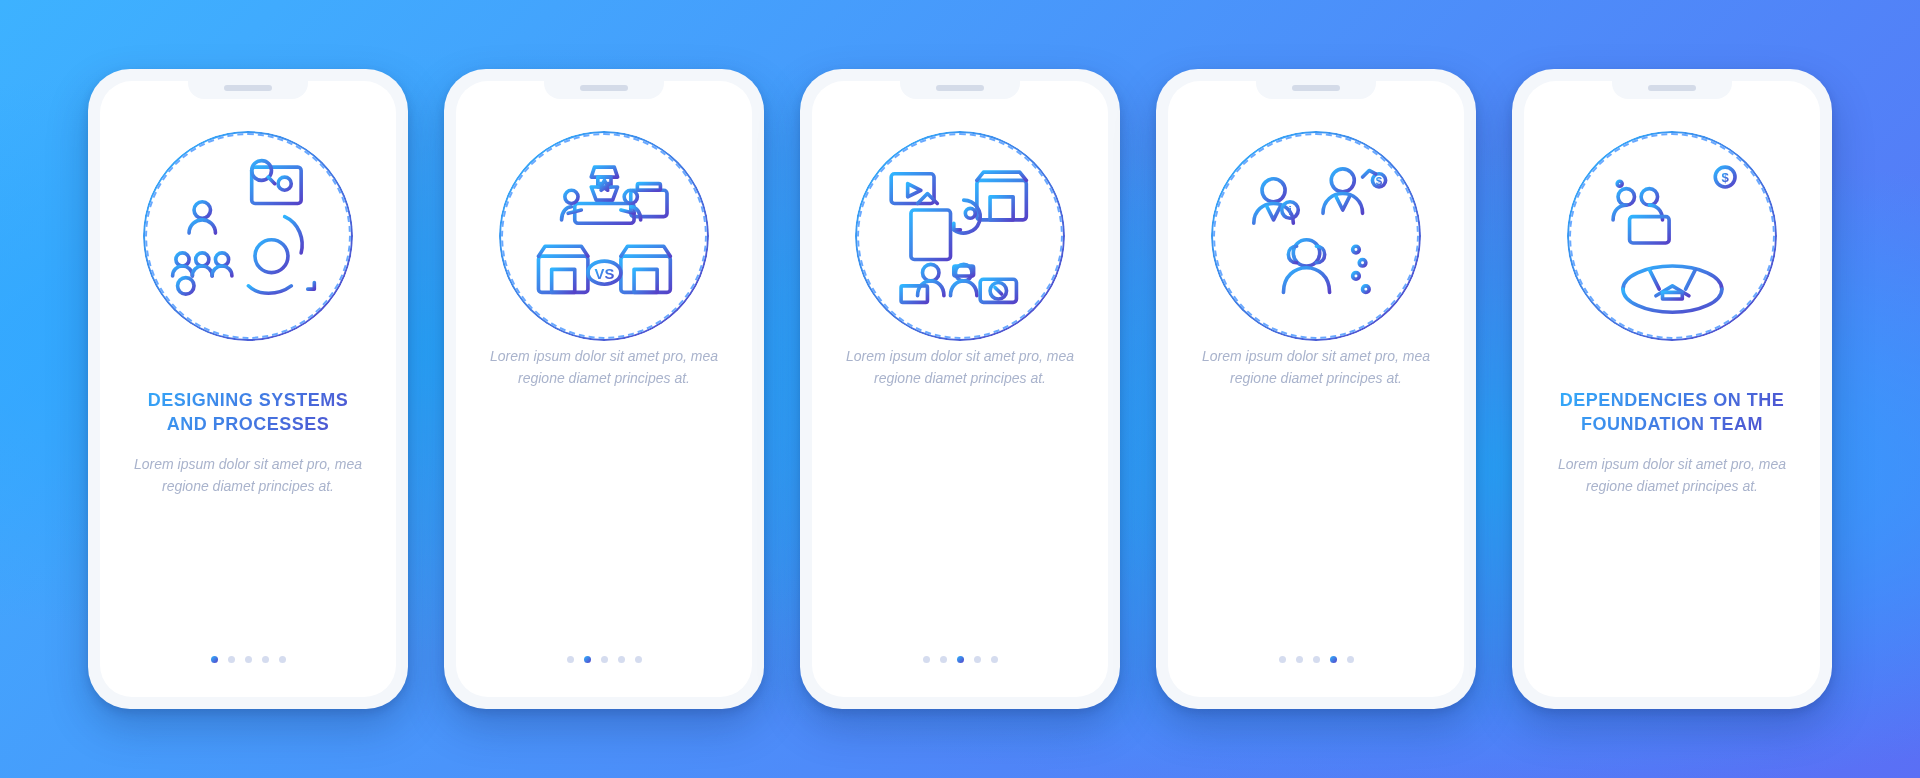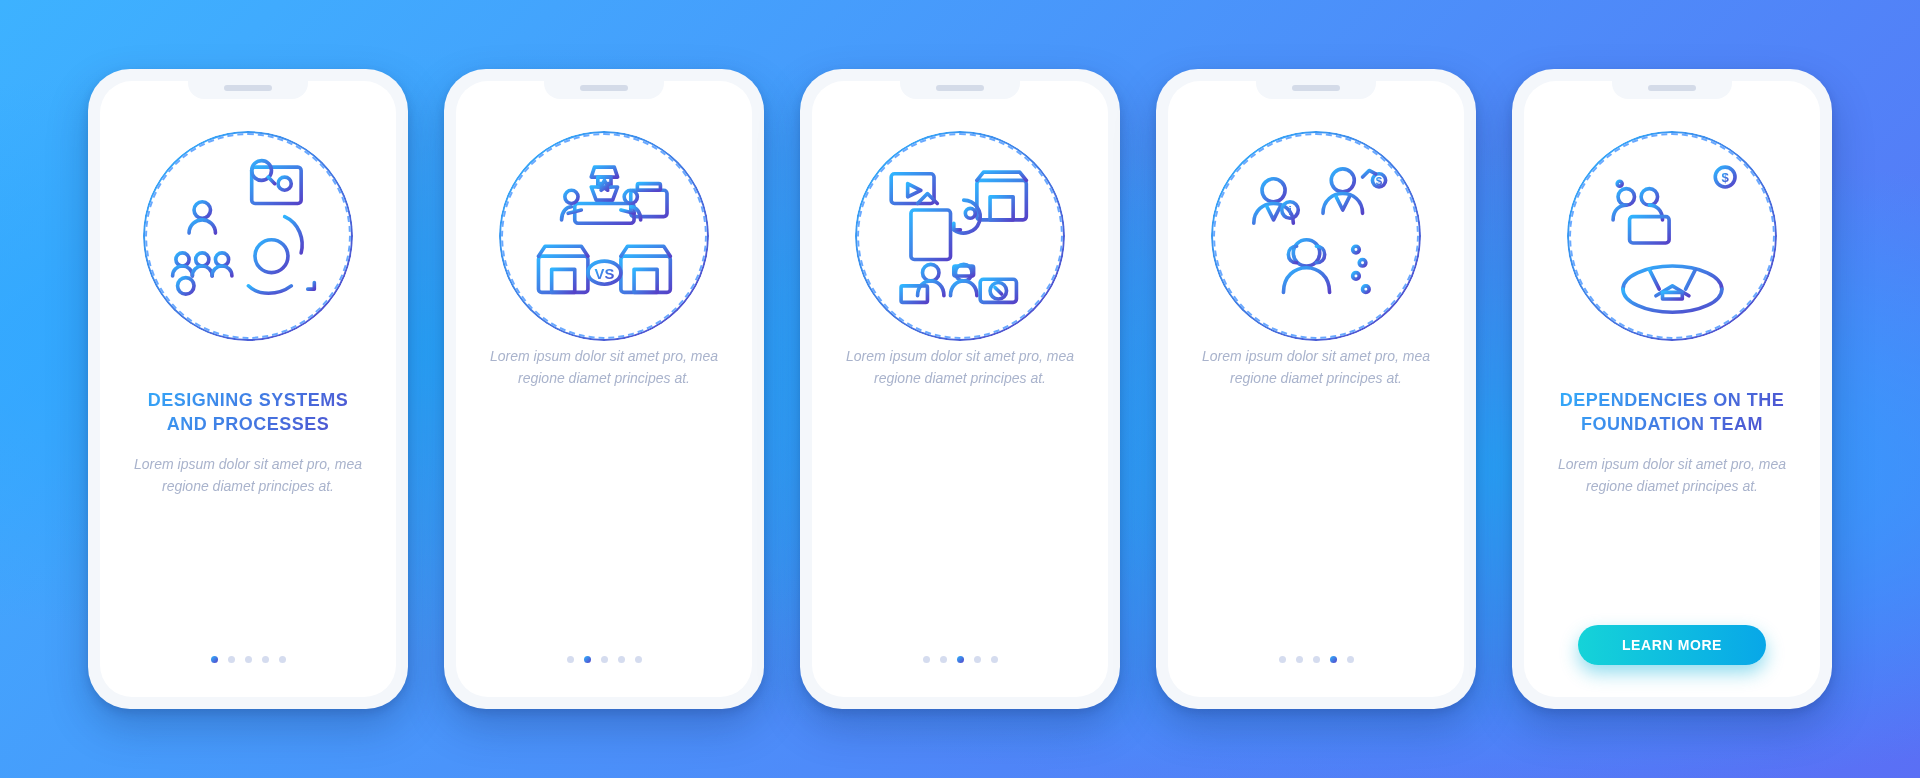--- a/index.html
+++ b/index.html
@@ -372,17 +372,16 @@
           <line x1="50" y1="68" x2="50" y2="82"></line>
           <line x1="36" y1="70" x2="42" y2="82"></line>
           <line x1="64" y1="70" x2="58" y2="82"></line>
           <path d="M40 86l10-6 10 6"></path>
           <rect x="44" y="84" width="12" height="4"></rect>
         </svg>
       </div>
       <div class="title">DEPENDENCIES ON THE FOUNDATION TEAM</div>
       <div class="desc">Lorem ipsum dolor sit amet pro, mea regione diamet principes at.</div>
       <div class="spacer"></div>
-      <button class="cta">LEARN MORE</button>
     </div>
   </div>
 
 </div>
 
 </body></html>

